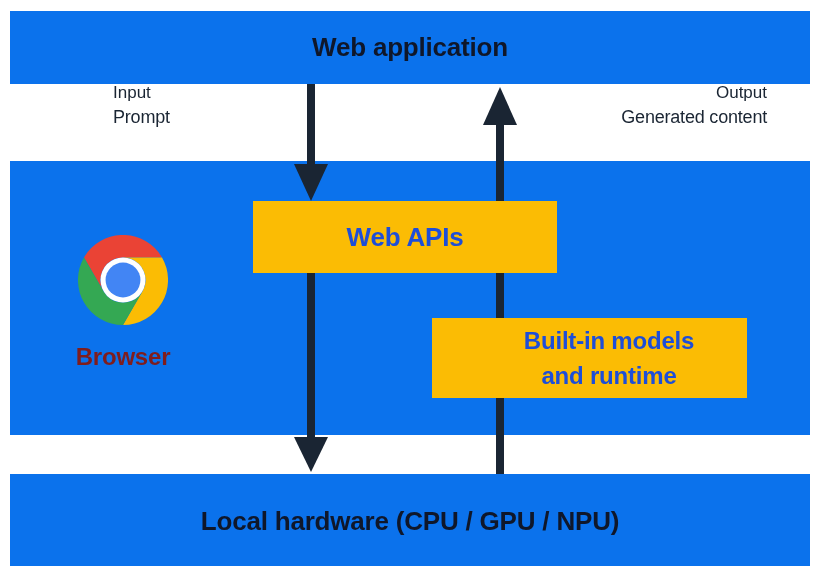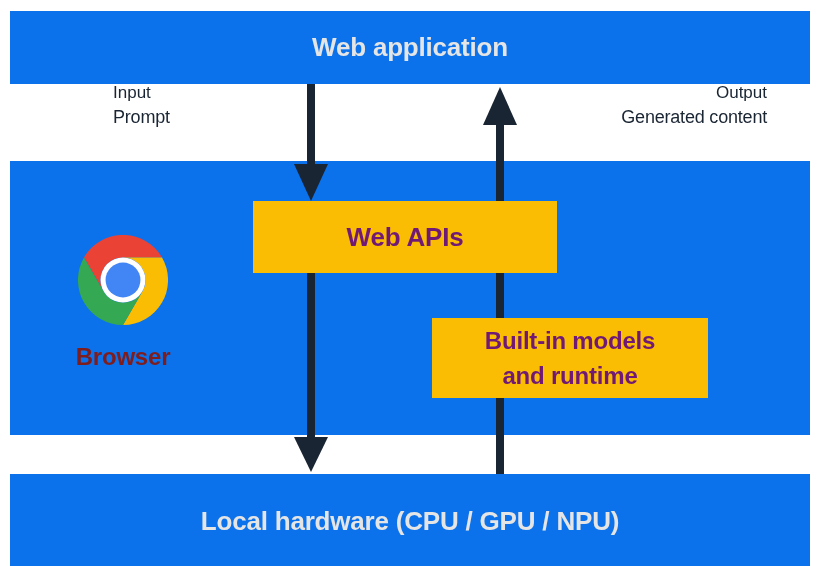--- a/index.html
+++ b/index.html
@@ -13,21 +13,21 @@
     width: 820px;
     height: 566px;
     background: #ffffff;
     overflow: hidden;
   }
   .bar {
     position: absolute;
     left: 10px;
     width: 800px;
     background: #0b72ec;
-    color: #e5e5e5;
+    color: #0f172a;
     display: flex;
     align-items: center;
     justify-content: center;
     z-index: 1;
   }
   .bar-top    { top: 11px;  height: 73px; }
   .bar-bottom { top: 474px; height: 95px; }
   .bar-title {
     font-weight: 700;
     font-size: 26px;
@@ -63,21 +63,21 @@
   }
   .arrows-layer {
     position: absolute;
     left: 0;
     top: 0;
     z-index: 2;
   }
   .ybox {
     position: absolute;
     background: #fbbc04;
-    color: #701a75;
+    color: #1d4ed8;
     display: flex;
     flex-direction: column;
     align-items: center;
     justify-content: center;
     z-index: 3;
     text-align: center;
   }
   .box-webapis {
     left: 253px;
     top: 201px;
@@ -89,20 +89,21 @@
   }
   .box-builtin {
     left: 432px;
     top: 318px;
     width: 276px;
     height: 80px;
     font-size: 24px;
     font-weight: 700;
     line-height: 35px;
     letter-spacing: -0.2px;
+    padding-left: 39px;
   }
   .chrome-wrap {
     position: absolute;
     left: 78px;
     top: 235px;
     width: 90px;
     height: 90px;
     z-index: 2;
   }
   .browser-label {

